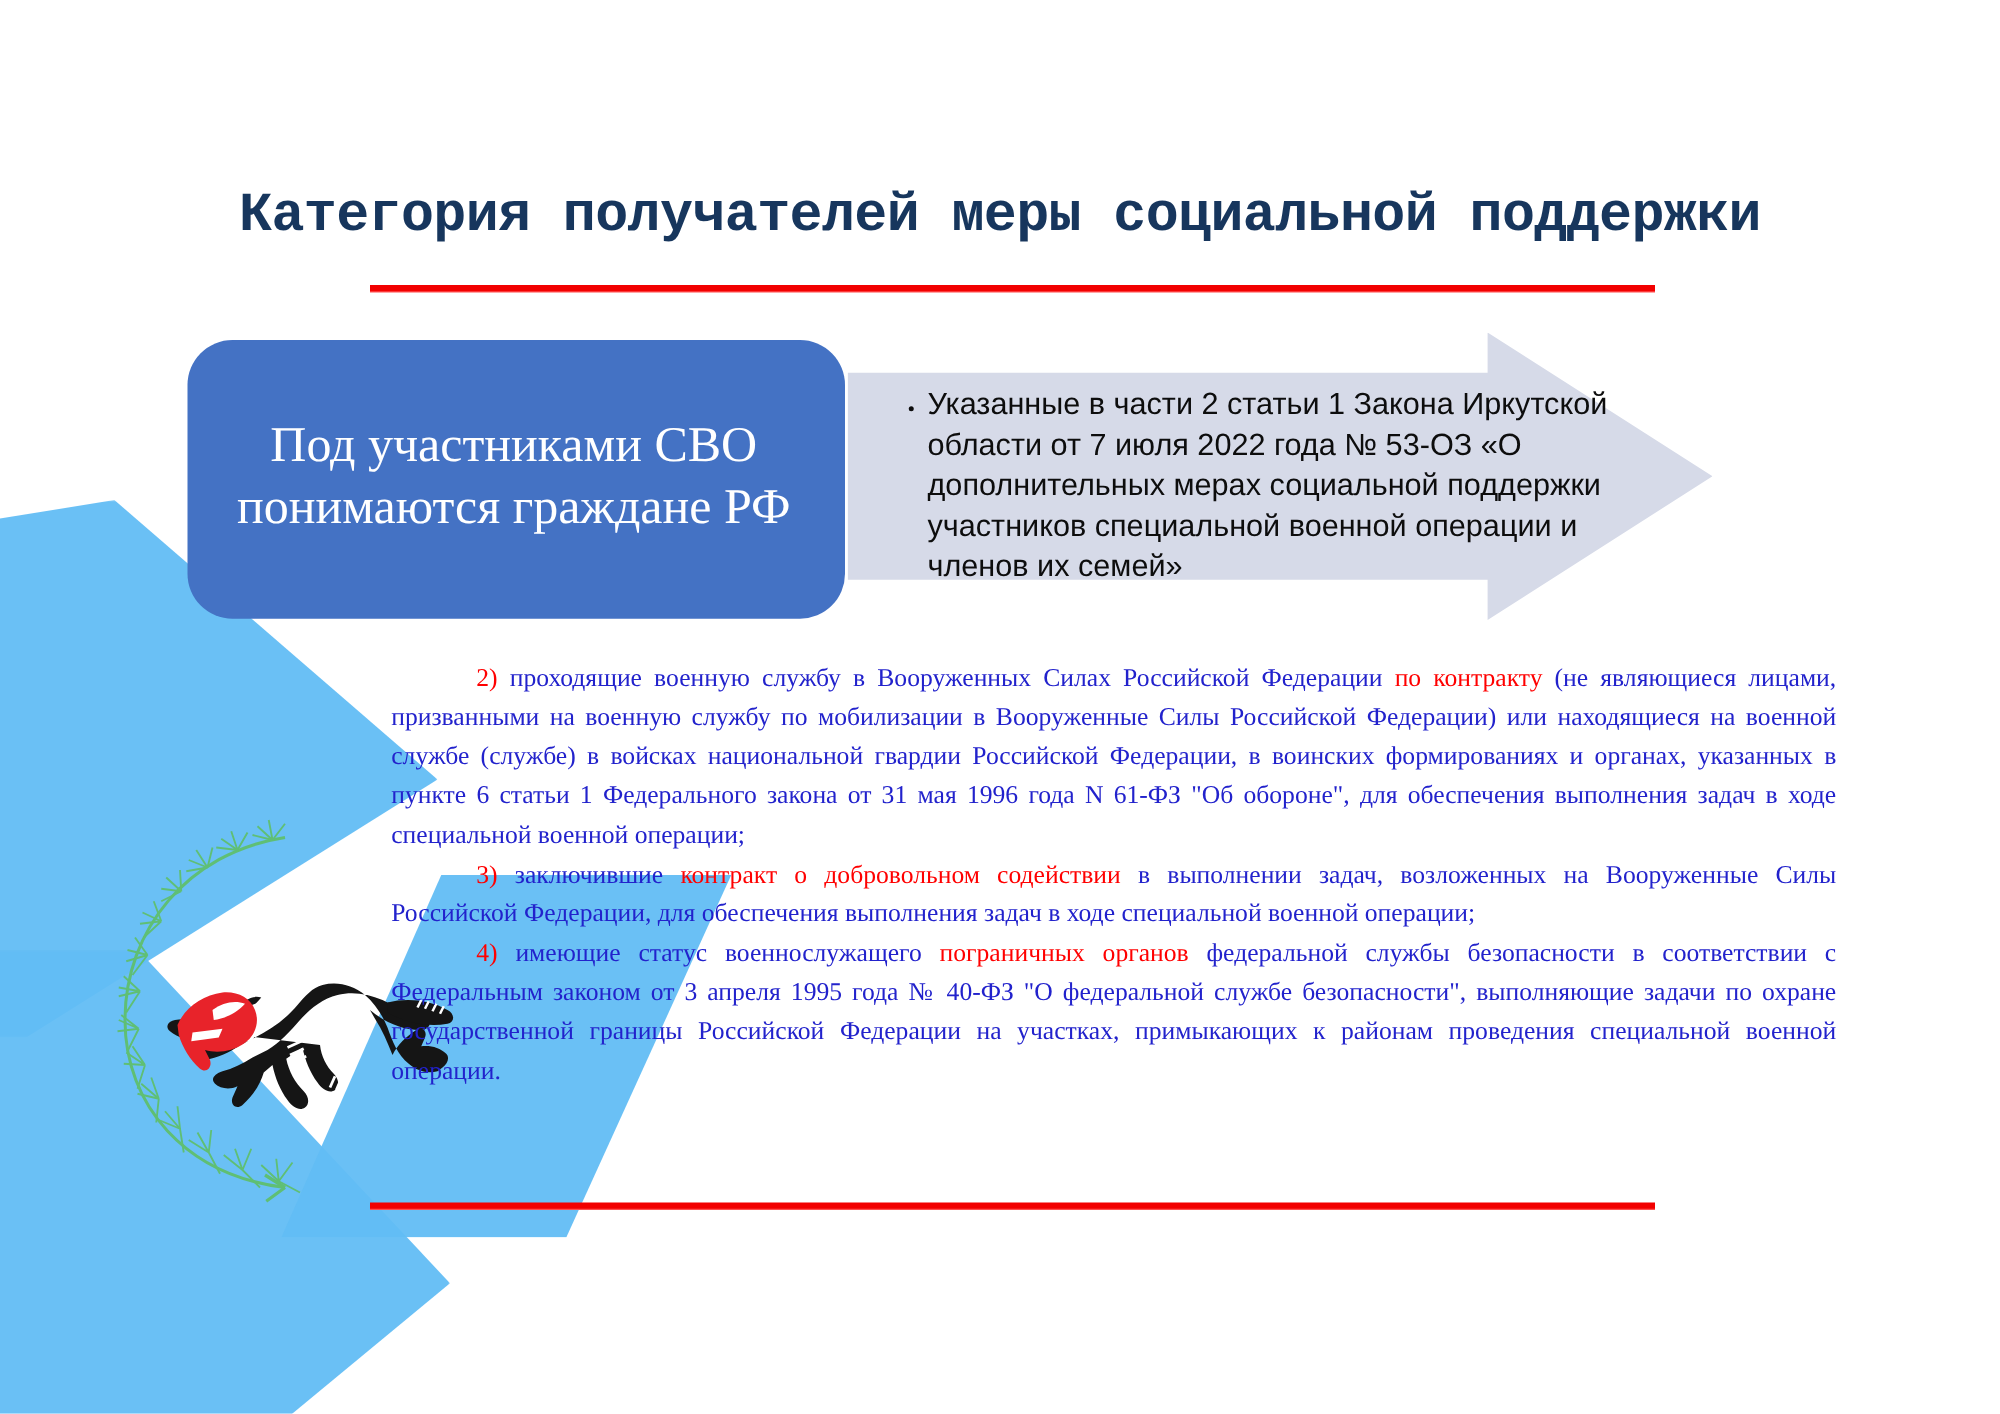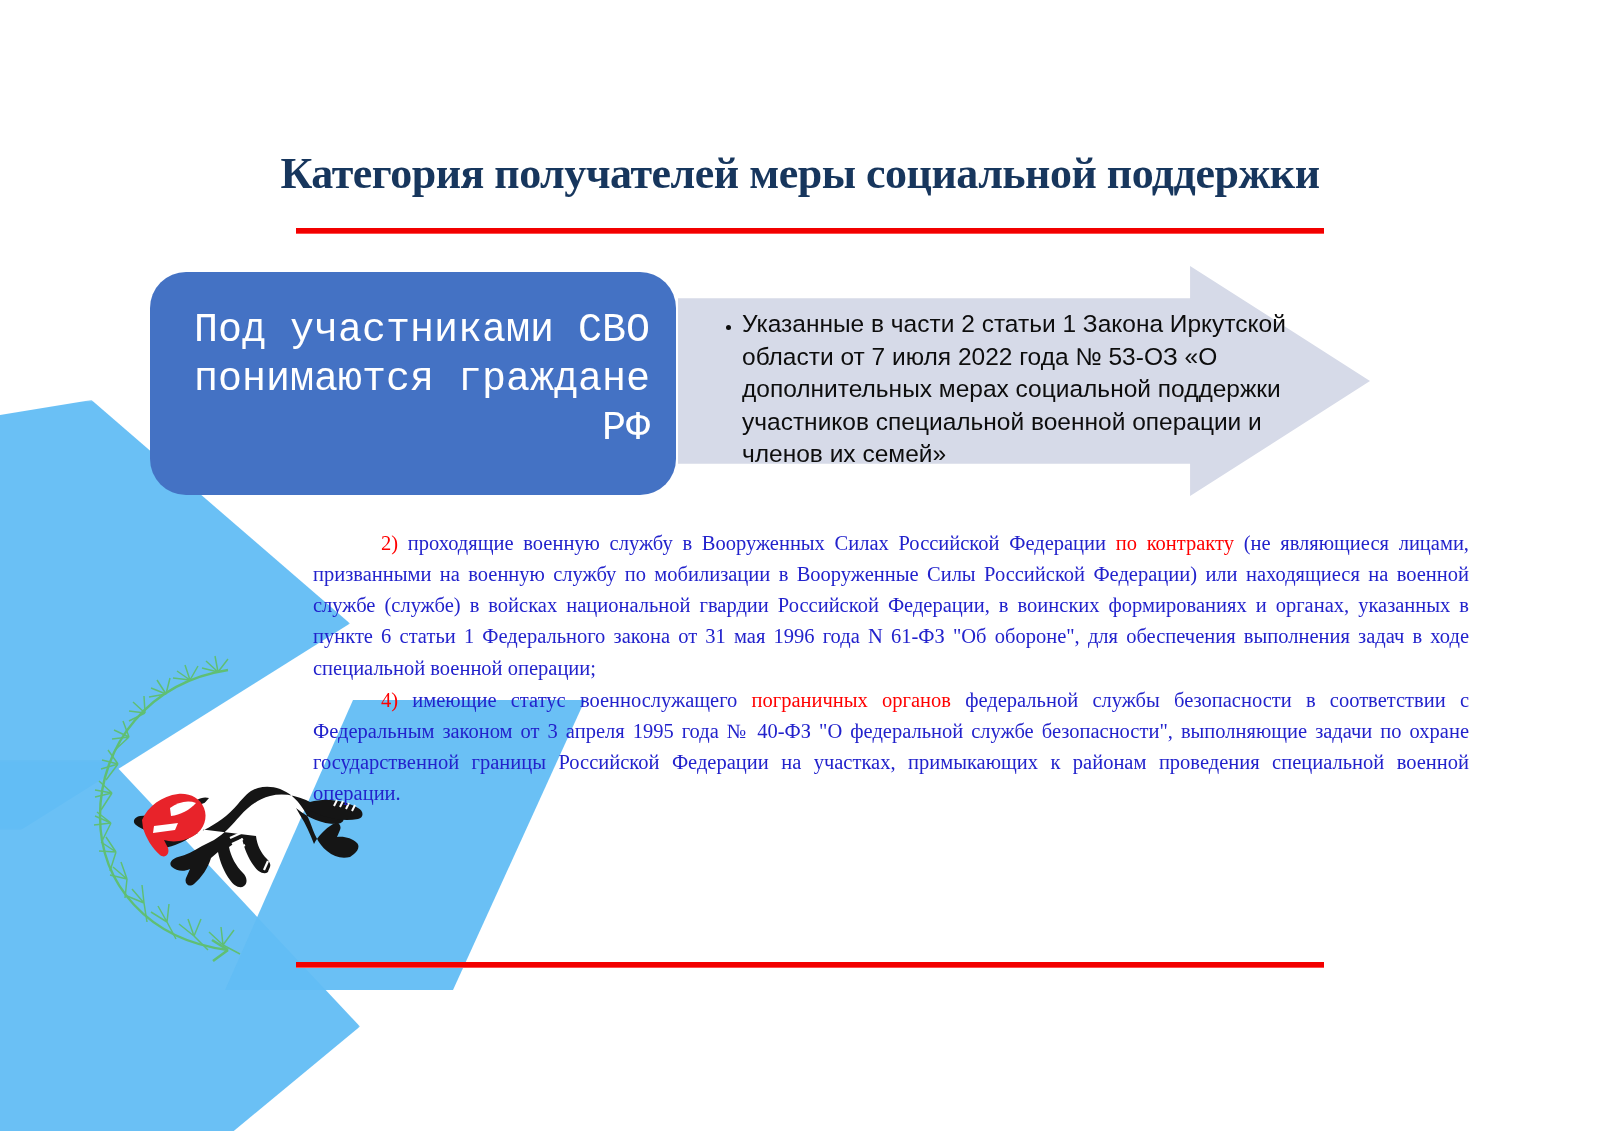--- a/index.html
+++ b/index.html
@@ -33,21 +33,21 @@
     background:#63BDF5;
     clip-path:polygon(42% 0%, 100% 0%, 67% 100%, 10% 100%);
     filter:blur(.5px);
     opacity:.95;
   }
 
   
   .title{
     position:absolute;left:60px;top:148px;width:1480px;
     text-align:center;
-    font-family:Liberation Serif, serif;
+    font-family:Liberation Mono, monospace;
     font-weight:bold;
     font-size:44px;
     letter-spacing:-0.5px;
     color:#17365D;
     white-space:nowrap;
   }
   .rule-top{
     position:absolute;left:296px;top:228px;width:1028px;height:5px;
     background:#F20000;
     box-shadow:0 1px 0 #ff4d4d;
@@ -79,22 +79,22 @@
     background:#4472C4;
     border-radius:36px;
     display:flex;align-items:center;justify-content:flex-end;
     box-sizing:border-box;
     padding:4px 26px 10px 22px;
   }
   .callout-text{
     color:#ffffff;
     font-size:40px;
     line-height:1.22;
-    text-align:right;
-    font-family:Liberation Mono, monospace;
+    text-align:center;
+    font-family:Liberation Serif, serif;
   }
 
   
   .emblem{position:absolute;left:78px;top:648px;width:310px;height:320px;}
   .emblem svg{width:100%;height:100%;display:block;}
 
   
   .body-text{
     position:absolute;left:313px;top:528px;width:1156px;
     font-family:"Liberation Serif", serif;
@@ -245,18 +245,19 @@
           C74 200 68 190 65 180
           Z"></path>
         <path fill="#ffffff" d="M92 160 C100 154 110 152 118 155 C112 162 102 167 93 168 Z"></path>
         <path fill="#ffffff" d="M76 178 l24 -3 -3 7 -22 3 Z"></path>
       </g>
     </svg>
   </div>
 
   <div class="body-text">
       <p><span class="num">2)</span><span> проходящие военную службу в Вооруженных Силах Российской Федерации </span><span class="hl">по контракту</span><span> (не являющиеся лицами, призванными на военную службу по мобилизации в Вооруженные Силы Российской Федерации) или находящиеся на военной службе (службе) в войсках национальной гвардии Российской Федерации, в воинских формированиях и органах, указанных в пункте 6 статьи 1 Федерального закона от 31 мая 1996 года N 61-ФЗ "Об обороне", для обеспечения выполнения задач в ходе специальной военной операции;</span></p>
+      <p><span class="num">3)</span><span> заключившие </span><span class="hl">контракт о добровольном содействии</span><span> в выполнении задач, возложенных на Вооруженные Силы Российской Федерации, для обеспечения выполнения задач в ходе специальной военной операции;</span></p>
       <p><span class="num">4)</span><span> имеющие статус военнослужащего </span><span class="hl">пограничных органов</span><span> федеральной службы безопасности в соответствии с Федеральным законом от 3 апреля 1995 года № 40-ФЗ "О федеральной службе безопасности", выполняющие задачи по охране государственной границы Российской Федерации на участках, примыкающих к районам проведения специальной военной операции.</span></p>
     </div>
 
   <div class="rule-bottom"></div>
 
 </div>
 
 </body></html>

